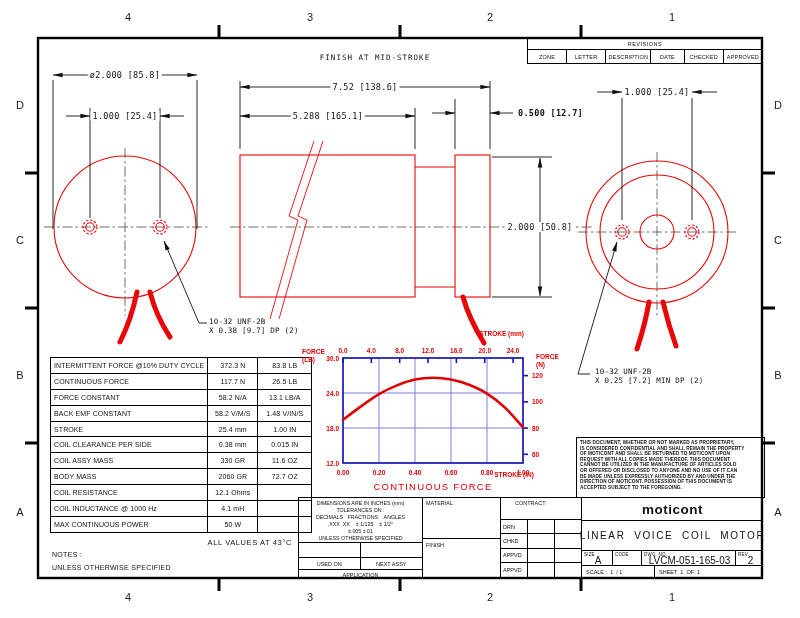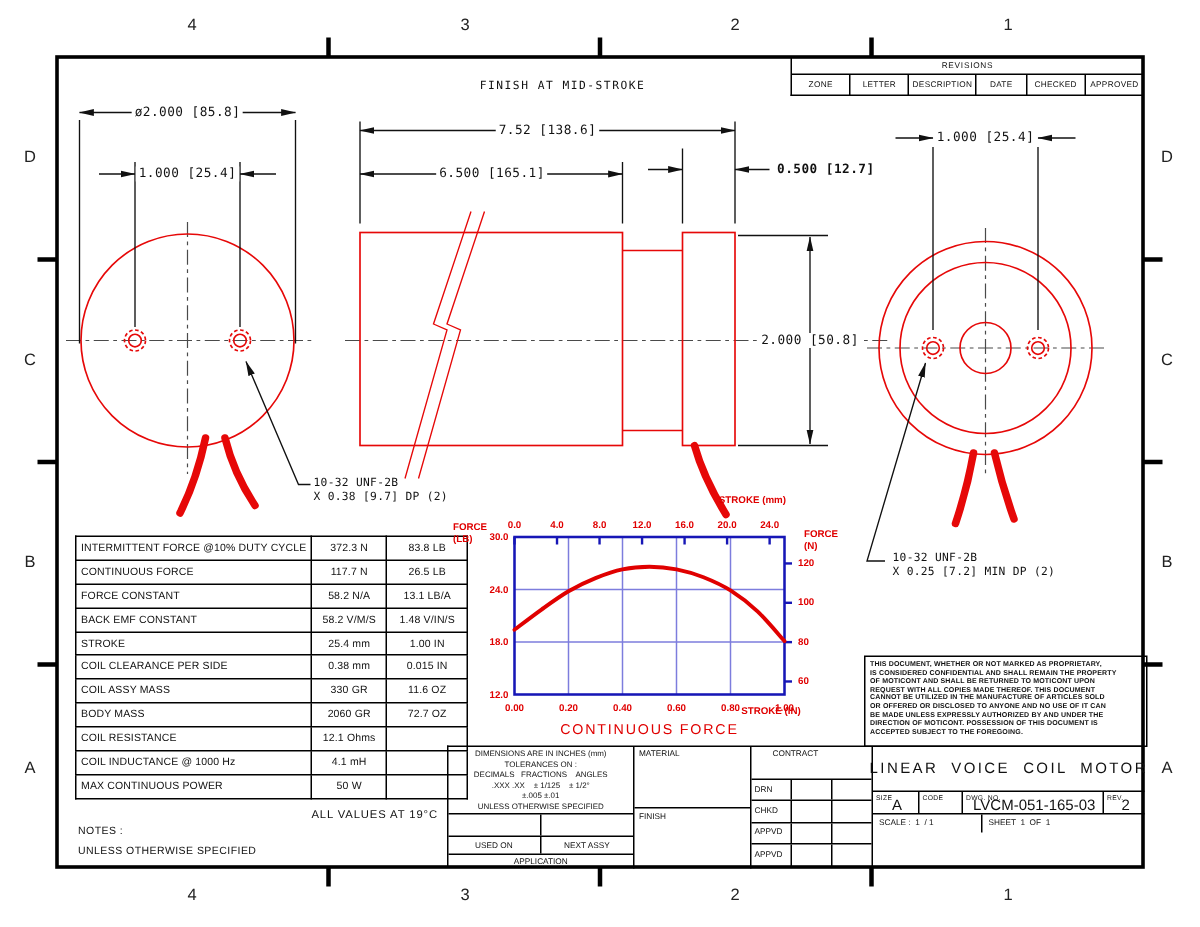--- a/index.html
+++ b/index.html
@@ -220,21 +220,21 @@
       <div style="flex:1">CHECKED</div>
       <div style="flex:1">APPROVED</div>
     </div>
   </div>
 
   <div class="abs ctr note" style="left:375px;top:57px;letter-spacing:1px;">FINISH AT MID-STROKE</div>
 
   <div class="abs ctr dim" style="left:125px;top:75px;">ø2.000 [85.8]</div>
   <div class="abs ctr dim" style="left:125px;top:116px;">1.000 [25.4]</div>
   <div class="abs ctr dim" style="left:365px;top:87px;">7.52 [138.6]</div>
-  <div class="abs ctr dim" style="left:328px;top:116px;">6.500 [165.1]</div>
+  <div class="abs ctr dim" style="left:328px;top:116px;">5.288 [165.1]</div>
   <div class="abs vctr dim" style="left:516px;top:113px;background:none;">0.500 [12.7]</div>
   <div class="abs ctr dim" style="left:540px;top:227px;">2.000 [50.8]</div>
   <div class="abs ctr dim" style="left:657px;top:92px;">1.000 [25.4]</div>
 
   <div class="abs note" style="left:209px;top:317px;">
     <div>10-32 UNF-2B</div>
     <div>X 0.38 [9.7] DP (2)</div>
   </div>
   <div class="abs note" style="left:595px;top:367px;">
     <div>10-32 UNF-2B</div>
@@ -294,21 +294,21 @@
           <td class="imp"></td>
         </tr>
     <tr>
           <td class="lab">MAX CONTINUOUS POWER</td>
           <td class="met">50 W</td>
           <td class="imp"></td>
         </tr>
   </tbody>
     </table>
 
-  <div class="abs small" style="left:120px;top:538px;width:172px;text-align:right;font-size:7.5px;letter-spacing:.6px;">ALL VALUES AT 19°C</div>
+  <div class="abs small" style="left:120px;top:538px;width:172px;text-align:right;font-size:7.5px;letter-spacing:.6px;">ALL VALUES AT 43°C</div>
   <div class="abs small" style="left:52px;top:551px;">NOTES :</div>
   <div class="abs small" style="left:52px;top:564px;">UNLESS OTHERWISE SPECIFIED</div>
 
   <div id="chart-labels">
       <span class="chart-tick" style="left: 343px; top: 347px; transform: translateX(-50%);">0.0</span>
       <span class="chart-tick" style="left: 371.346px; top: 347px; transform: translateX(-50%);">4.0</span>
       <span class="chart-tick" style="left: 399.693px; top: 347px; transform: translateX(-50%);">8.0</span>
       <span class="chart-tick" style="left: 428.039px; top: 347px; transform: translateX(-50%);">12.0</span>
       <span class="chart-tick" style="left: 456.386px; top: 347px; transform: translateX(-50%);">16.0</span>
       <span class="chart-tick" style="left: 484.732px; top: 347px; transform: translateX(-50%);">20.0</span>
@@ -383,20 +383,21 @@
           <div class="cl3"></div>
         </div>
       <div class="con-row">
           <div class="cl1">APPVD</div>
           <div class="cl2"></div>
           <div class="cl3"></div>
         </div>
     </div>
 
     <div class="bcell" id="title-block">
+      <div class="tb-logo">moticont</div>
       <div class="tb-title">LINEAR  VOICE  COIL  MOTOR</div>
       <div class="tb-size-row">
         <div class="c" style="width:31px;">
           <div class="lbl">SIZE</div>
           <div class="val" style="font-size:10px;">A</div>
         </div>
         <div class="c" style="width:29px;">
           <div class="lbl">CODE</div>
         </div>
         <div class="c" style="flex:1;">

